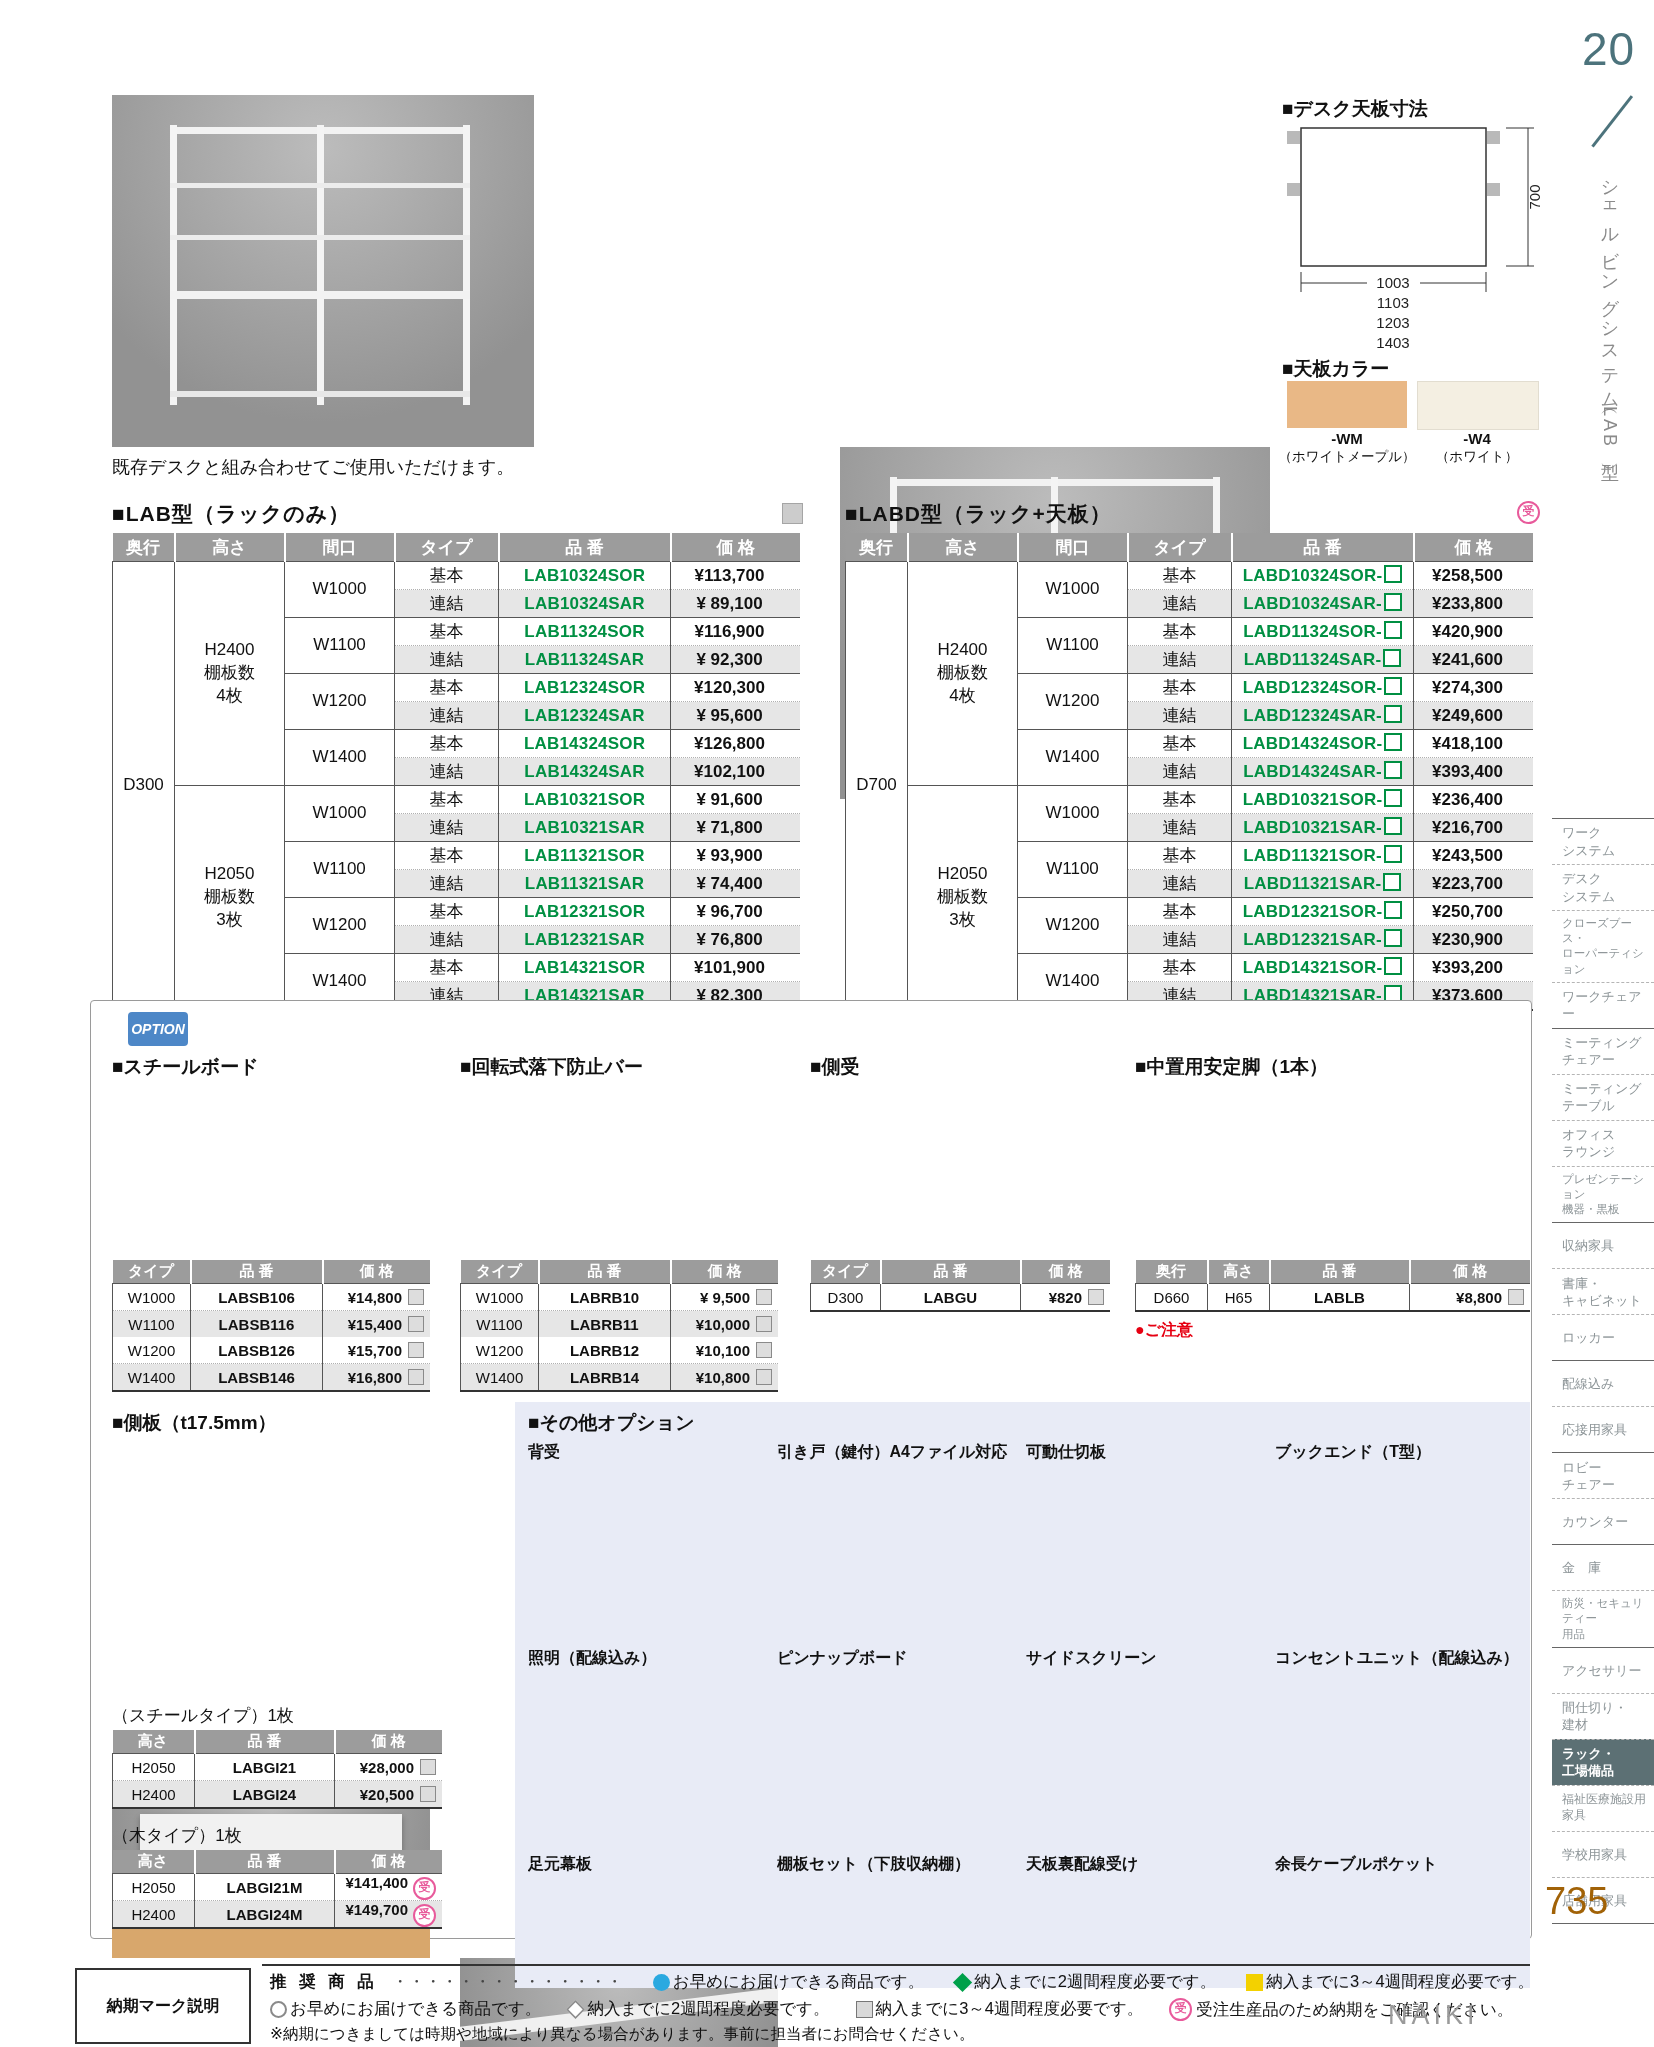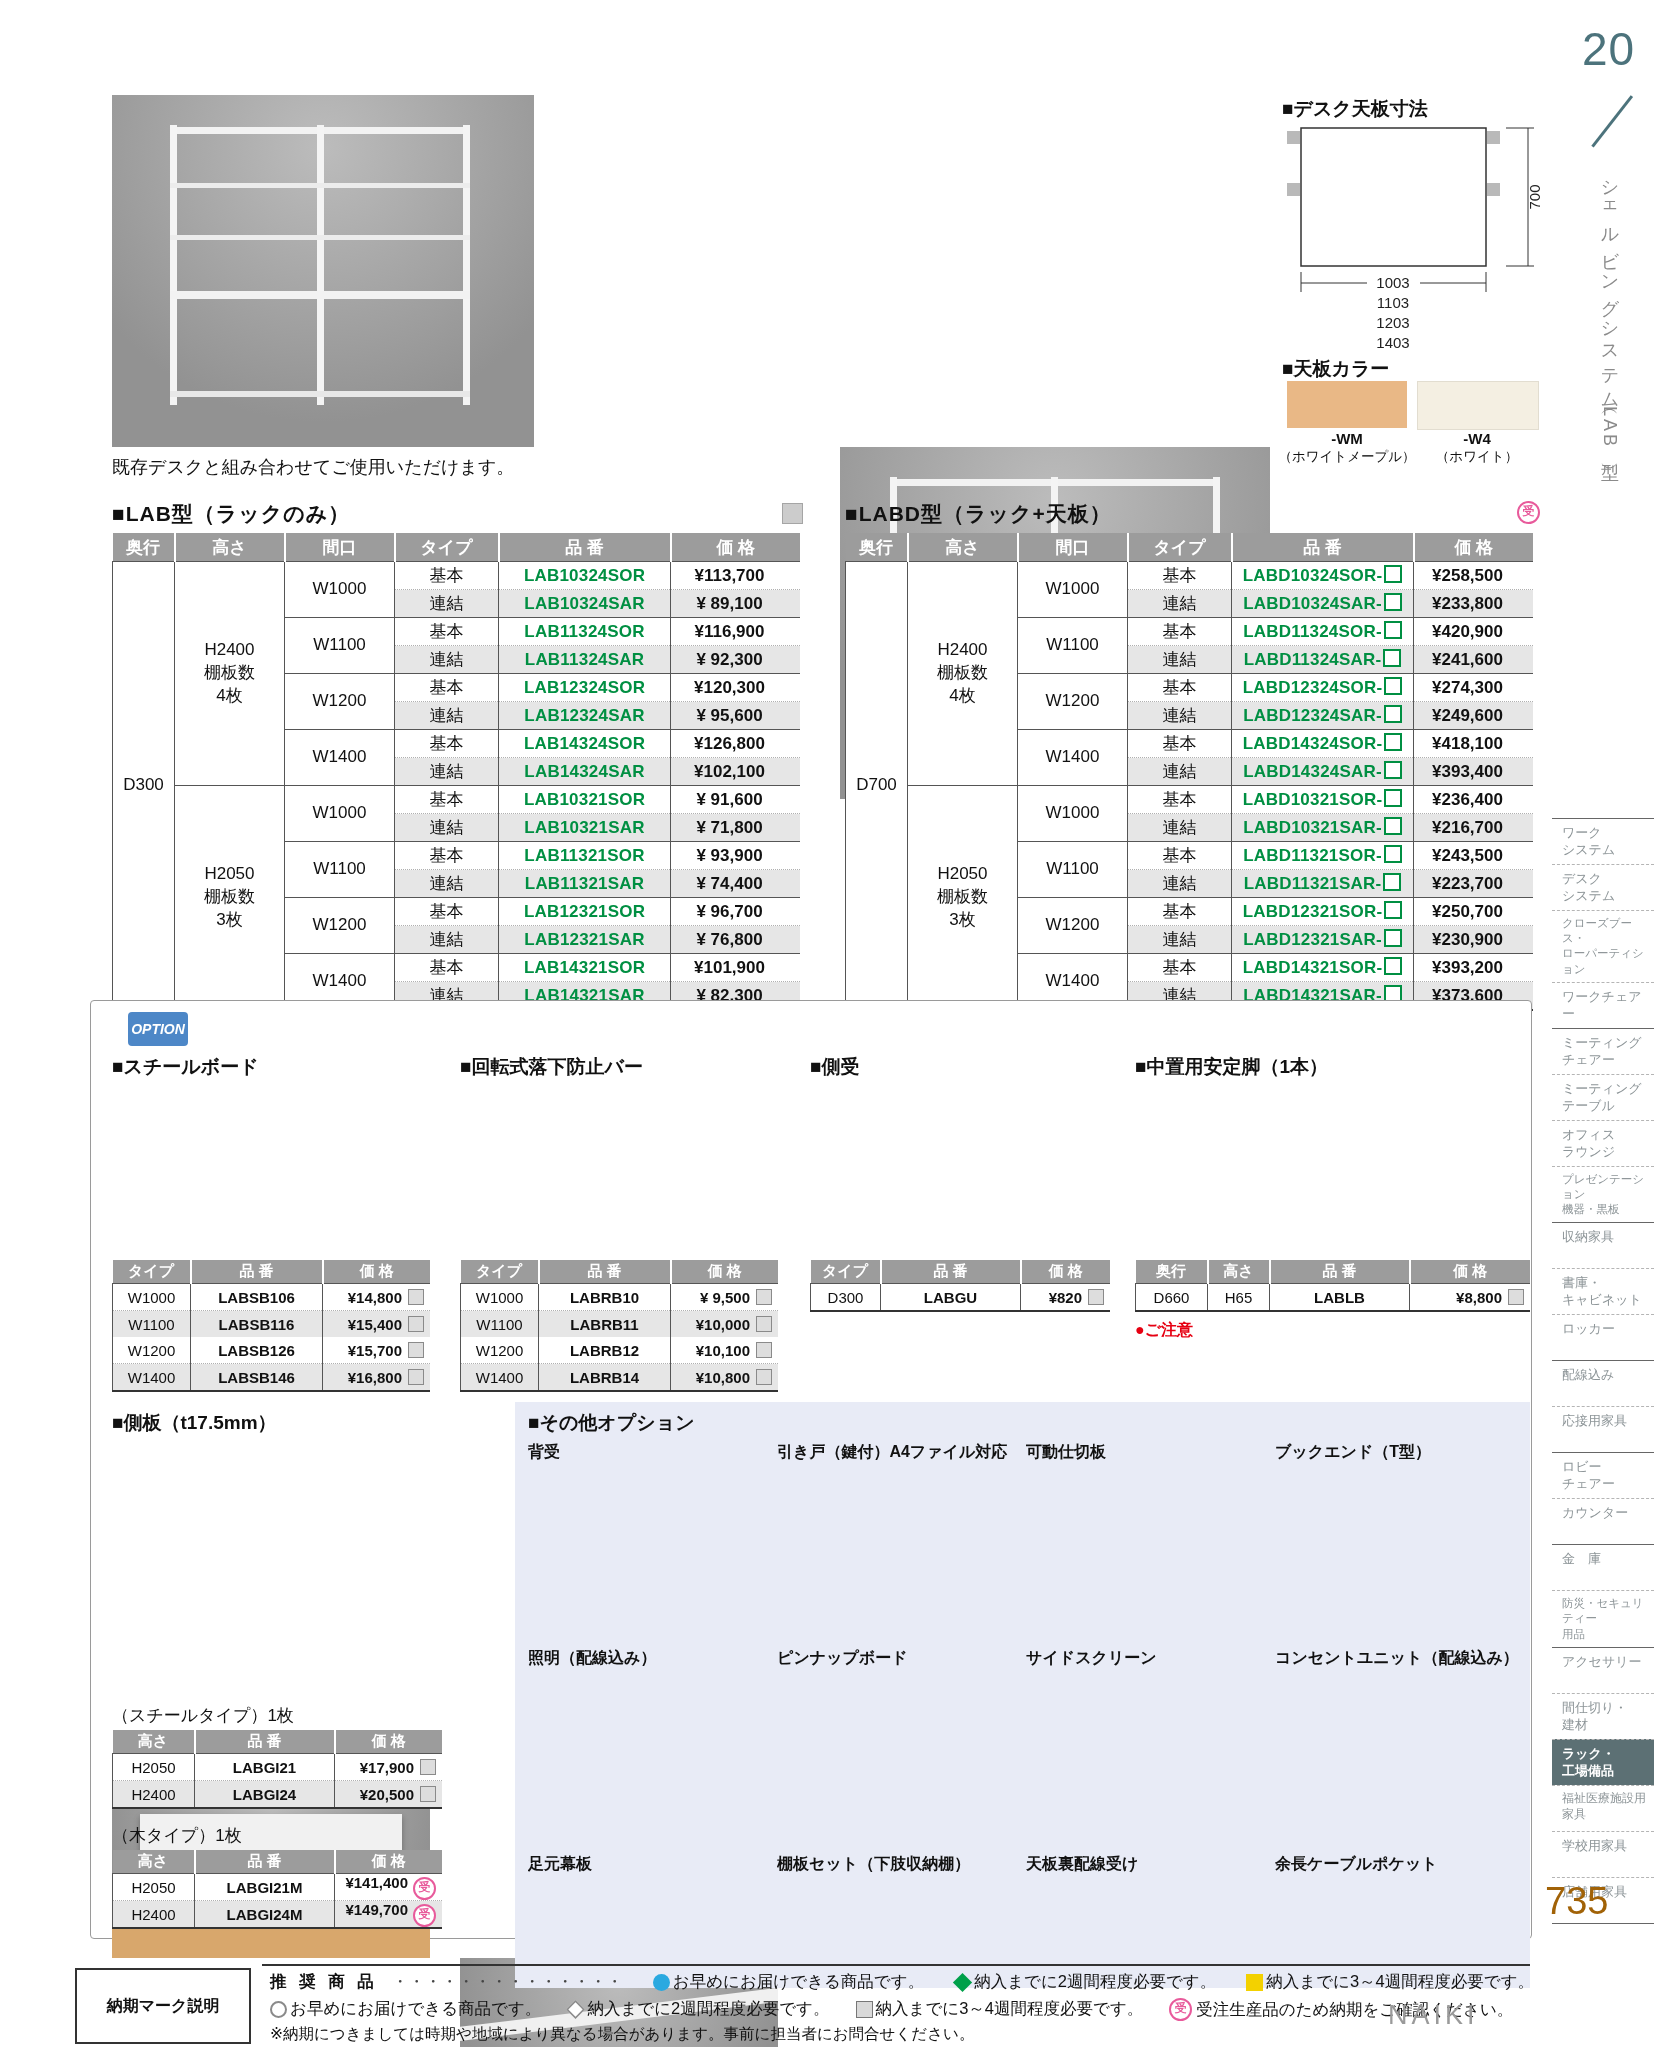--- a/index.html
+++ b/index.html
@@ -45,21 +45,21 @@
   #optbox{border:1.5px solid #9a9a9a;border-radius:4px;background:#fff}
   #optbadge{background:#4d87c7;border-radius:4px;color:#fff;font-size:14px;font-weight:bold;
       font-style:italic;display:flex;align-items:center;justify-content:center}
   #lavpanel{background:#e8ebf6}
   .glabel{font-size:16px;font-weight:bold;height:21px;white-space:nowrap;overflow:hidden}
   .notice-t{color:#e60012;font-size:16px;font-weight:bold}
   .notice-b{font-size:14.5px;line-height:1.55;white-space:pre-line}
   
   #sidebar{border-bottom:1.5px solid #666}
   .sbi{box-sizing:border-box;min-height:46px;padding:5px 2px 5px 10px;font-size:13px;color:#8d9598;
-       white-space:pre-line;display:flex;align-items:flex-start;line-height:1.32;
+       white-space:pre-line;display:flex;align-items:center;line-height:1.32;
        border-top:1px dashed #b5b5b5;cursor:pointer}
   .sbi.solid{border-top:1.5px solid #666}
   .sbi.active{background:#5c7074;color:#fff;font-weight:bold}
   
   #tabnum{color:#4c737c;font-size:46px;letter-spacing:1px}
   #vtitle{writing-mode:vertical-rl;color:#8b8b8b;font-size:18px;letter-spacing:3px}
   #tslash{width:64px;height:2.5px;background:#4c737c;transform:rotate(-52deg)}
   
   .swl1{font-size:15px;font-weight:bold;text-align:center}
   .swl2{font-size:13.5px;text-align:center}
@@ -534,21 +534,21 @@
         <tr>
       <th>高さ</th>
           <th>品 番</th>
           <th>価 格</th>
         </tr>
       </thead>
     <tbody>
       <tr class="a pe">
           <td>H2050</td>
           <td class="bold">LABGI21</td>
-          <td class="pr"><span>¥17,900</span><span class="chk"></span></td>
+          <td class="pr"><span>¥28,000</span><span class="chk"></span></td>
         </tr>
       <tr class="b">
           <td>H2400</td>
           <td class="bold">LABGI24</td>
           <td class="pr"><span>¥20,500</span><span class="chk"></span></td>
         </tr>
     </tbody>
   </table>
   <div class="abs" style="left:112px;top:1824px;font-size:17px">（木タイプ）1枚</div>
   <table class="opt abs" style="left:112px;top:1850px;width:330px">

